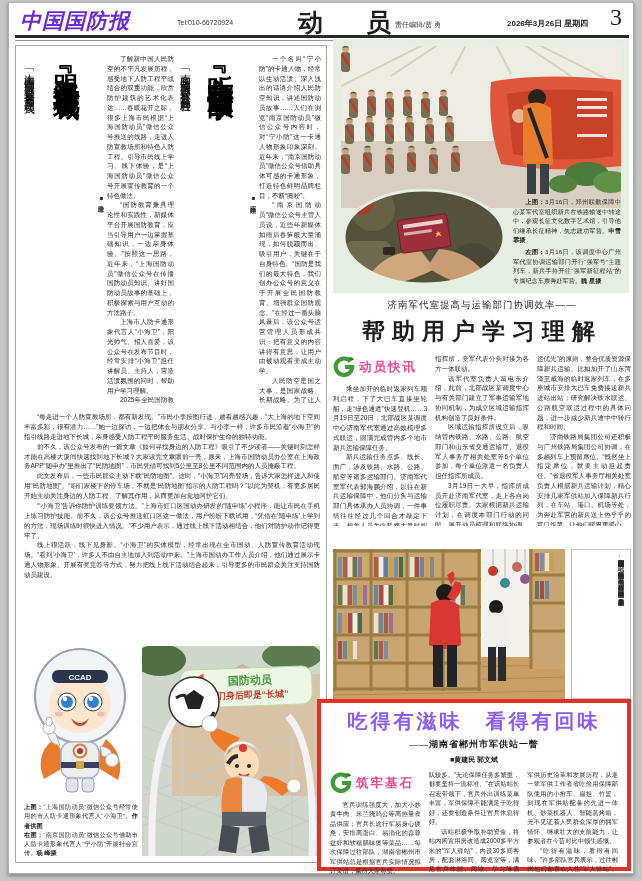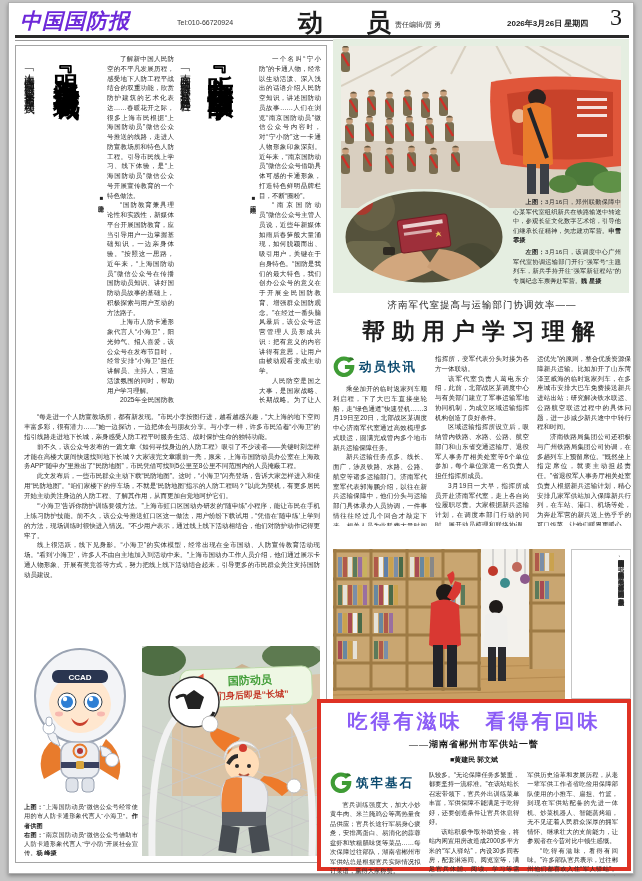--- a/index.html
+++ b/index.html
@@ -40,32 +40,32 @@
   .pcaps { position:absolute; left:180px; top:158px; width:108px; font-size:6.2px; line-height:1.55; text-align:justify; color:#2a2a2a; }
   .pcaps p { margin:0 0 2px 0; text-indent:2em; }
 
   .art3 { position:absolute; left:324px; top:296px; width:298px; }
   .a3-kicker { text-align:center; font-size:9.5px; font-weight:normal; letter-spacing:1px; }
   .a3-headline { text-align:center; font-size:23px; font-weight:bold; font-family:"Liberation Serif",serif; letter-spacing:7px; margin-top:4px; }
   .a3-author { text-align:center; font-size:7.5px; font-weight:bold; margin-top:5px; }
   .a3-cols { display:flex; gap:8px; margin-top:7px; height:172px; overflow:hidden; }
   .col { width:94px; font-size:6.5px; line-height:1.5; text-align:justify; overflow:hidden; color:#2a2a2a; }
   .badge { display:flex; align-items:center; gap:4px; margin:2px 0 6px 0; }
-  .badge-text { font-size:12.5px; font-weight:bold; letter-spacing:2px; color:#0c4a6e; }
+  .badge-text { font-size:12.5px; font-weight:bold; letter-spacing:2px; color:#ec4899; }
 
   .bookshelf { position:absolute; left:324px; top:546px; width:298px; height:150px; }
   .shelf-photo { position:absolute; left:0; top:0; width:232px; height:150px; }
   .shelf-cap { position:absolute; left:238px; top:0; width:60px; height:150px; border:1px solid #c5c5c5; padding:5px 4px; writing-mode:vertical-rl; font-size:6.2px; line-height:1.75; color:#2a2a2a; }
   .shelf-credit { font-weight:bold; }
 
   .art4 { position:absolute; left:308px; top:696px; width:314px; height:172px; border:4px solid #df3224; background:#fff; padding:5px 9px; }
   .a4-headline { text-align:center; font-size:20px; font-weight:bold; letter-spacing:3px; color:#8b5cf6; }
   .a4-sub { text-align:center; font-size:9px; font-family:"Liberation Serif",serif; font-weight:bold; margin-top:3px; letter-spacing:1px; }
   .a4-authors { text-align:center; font-size:7px; font-weight:bold; margin-top:4px; }
-  .a4-cols { display:flex; gap:8px; margin-top:5px; height:106px; overflow:hidden;justify-content:flex-end; }
+  .a4-cols { display:flex; gap:8px; margin-top:5px; height:106px; overflow:hidden; }
   .a4-cols .col { width:93px; font-size:6.3px; }
 </style>
 </head>
 <body>
 
 <div class="page">
 
   <div class="masthead">中国国防报</div>
   <div class="tel">Tel:010-66720924</div>
   <div class="section-title">动 员</div>

